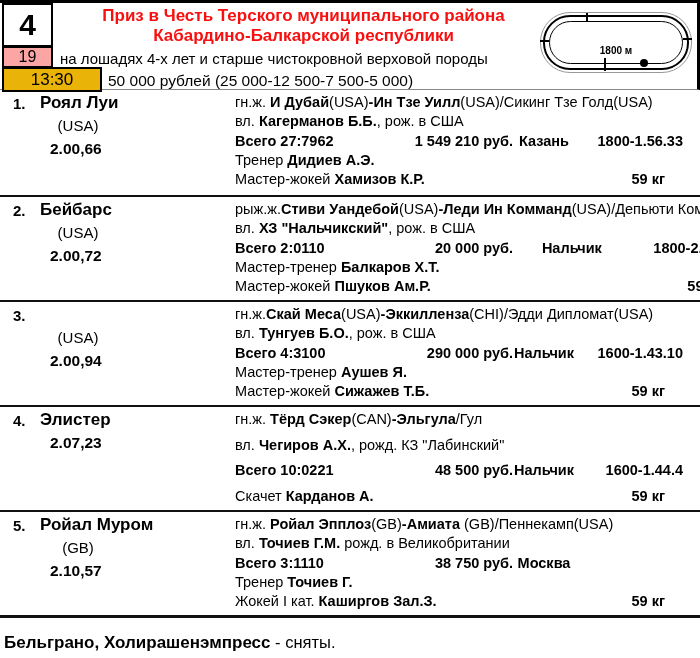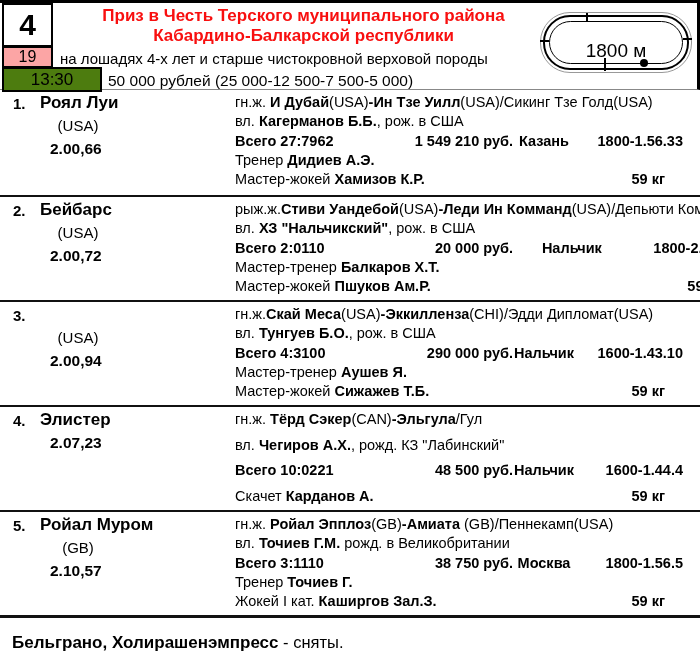--- a/index.html
+++ b/index.html
@@ -24,38 +24,38 @@
     font-size:30px; font-weight:bold; background:#fff;
   }
   .row-num-box {
     position:absolute; left:2px; top:43px; width:51px; height:22px;
     border:2px solid #000; display:flex; align-items:center; justify-content:center;
     font-size:16px; background:#fca5a5;
   }
   .time-box {
     position:absolute; left:2px; top:64px; width:100px; height:25px;
     border:2px solid #000; display:flex; align-items:center; justify-content:center;
-    font-size:17px; background:#4d7c0f;
+    font-size:17px; background:#eab308;
   }
   .title {
     position:absolute; left:60px; right:150px; top:3px;
     text-align:center; font-weight:bold; font-size:17px; line-height:20px;
     color:#f80f0f;
   }
   .conditions { position:absolute; left:60px; top:47px; font-size:15px; }
   .prize { position:absolute; left:108px; top:69px; font-size:15.5px; }
 
   
   .track { position:absolute; right:5px; top:9px; width:152px; height:61px; }
   .track .ring1 { position:absolute; inset:0; border:1px solid #999; border-radius:30px; }
   .track .ring2 { position:absolute; inset:3px; border:2.5px solid #000; border-radius:27px; }
   .track .ring3 { position:absolute; inset:9px; border:1px solid #000; border-radius:22px; }
   .track .dist {
     position:absolute; inset:0; display:flex; align-items:center; justify-content:center;
-    font-size:19px; font-weight:normal; padding-top:16px;
+    font-size:10px; font-weight:bold; padding-top:16px;
   }
   .track .tick-top { position:absolute; left:30%; top:1px; width:2px; height:8px; background:#000; }
   .track .tick-left { position:absolute; left:0; top:46%; width:9px; height:2px; background:#000; }
   .track .tick-right { position:absolute; right:0; top:42%; width:9px; height:2px; background:#000; }
   .track .tick-bottom { position:absolute; left:42%; bottom:2px; width:2px; height:13px; background:#000; }
   .track .dot { position:absolute; right:29%; bottom:6px; width:8px; height:8px; background:#000; border-radius:50%; }
 
   
   .horses { border-bottom:3px solid #111; }
   .horse { position:relative; height:105px; padding-top:3px; display:flex; overflow:hidden; }
@@ -74,21 +74,21 @@
   }
   .rline { white-space:nowrap; overflow:hidden; line-height:18px; }
   .stats { display:grid; grid-template-columns:160px 118px 1fr 108px; font-weight:bold; }
   .st-money { text-align:right; }
   .st-city { text-align:center; }
   .st-best { text-align:right; }
   .jockey { display:flex; justify-content:space-between; }
   .weight { margin-right:18px; }
 
   
-  .footer { padding:15px 0 0 12px; font-size:16.5px; }
+  .footer { padding:15px 0 0 4px; font-size:16.5px; }
   .footer b { font-size:17px; }
 </style>
 </head>
 <body>
 
 <div class="page">
 
   <div class="header">
     <div class="race-num-box">
       <span>4</span>
@@ -220,21 +220,20 @@
         <span class="h-country">(GB)</span>
         <span class="h-record">2.10,57</span>
       </div>
       <div class="right-col">
         <div class="rline"><span>гн.ж. </span><b>Ройал Эпплоз</b><span>(GB)</span><b>-Амиата</b><span> (GB)/Пеннекамп(USA)</span></div>
         <div class="rline"><span>вл. </span><b>Точиев Г.М.</b><span> рожд. в Великобритании</span></div>
         <div class="rline stats">
             <span class="st-total">Всего 3:1110</span>
             <span class="st-money">38 750 руб.</span>
             <span class="st-city">Москва</span>
-            <span class="st-best">1800-1.56.5</span>
           </div>
         <div class="rline"><span>Тренер </span><b>Точиев Г.</b></div>
         <div class="rline jockey">
             <span class="jk"><span>Жокей I кат. </span><b>Каширгов Зал.З.</b></span>
             <b class="weight">59 кг</b>
           </div>
       </div>
     </div>
 
   </div>

